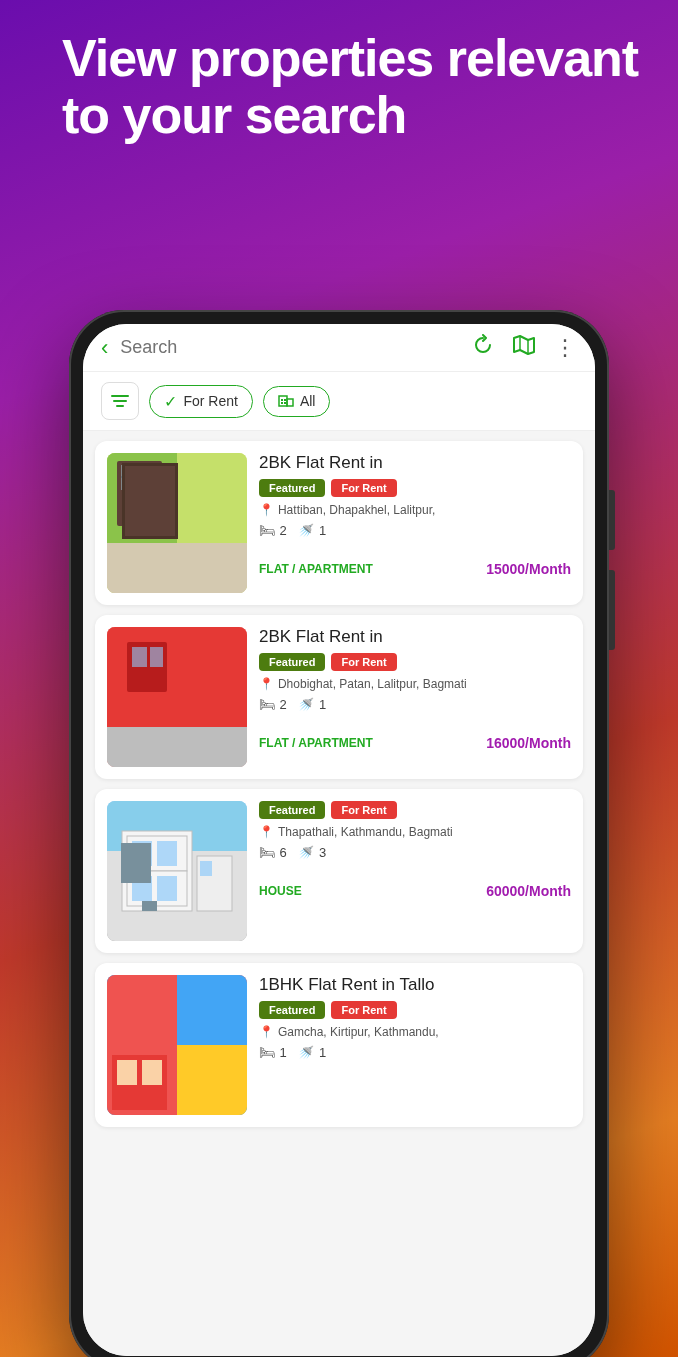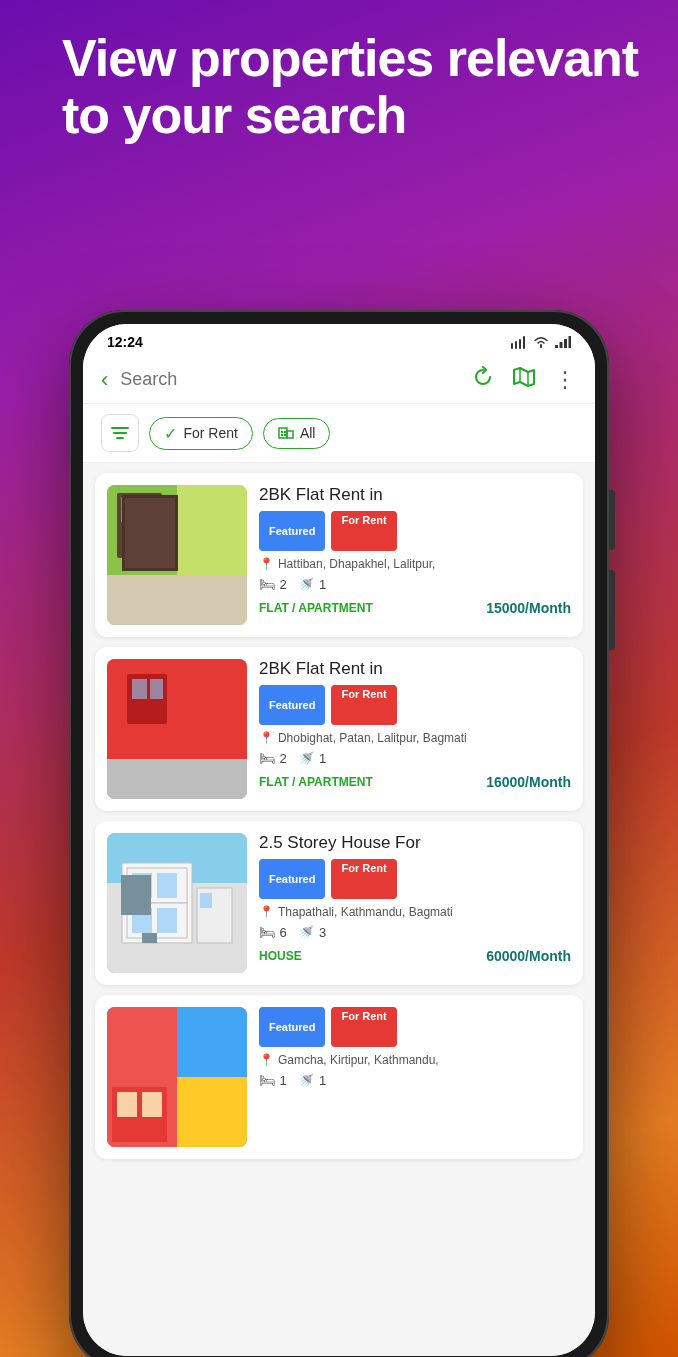--- a/index.html
+++ b/index.html
@@ -241,25 +241,25 @@
       line-height: 1.2;
     }
 
     .listing-badges {
       display: flex;
       gap: 6px;
       flex-wrap: wrap;
     }
 
     .badge-featured {
-      background: #3b82f6;
+      background: #4d7c0f;
       color: white;
       font-size: 11px;
       font-weight: 600;
-      padding: 14px 10px;
+      padding: 3px 10px;
       border-radius: 4px;
     }
 
     .badge-for-rent {
       background: #e53935;
       color: white;
       font-size: 11px;
       font-weight: 600;
       padding: 3px 10px;
       border-radius: 4px;
@@ -284,33 +284,33 @@
     .amenity {
       display: flex;
       align-items: center;
       gap: 4px;
     }
 
     .listing-footer {
       display: flex;
       align-items: center;
       justify-content: space-between;
-      margin-top: 2px;
+      margin-top: 17px;
     }
 
     .property-type {
       font-size: 12px;
       font-weight: 700;
       color: #22aa22;
     }
 
     .listing-price {
       font-size: 14px;
       font-weight: 600;
-      color: #0f766e;
+      color: #a21caf;
     }
 
     
     .phone-side-btn {
       position: absolute;
       right: -6px;
       top: 180px;
       width: 6px;
       height: 60px;
       background: #333;
@@ -333,39 +333,20 @@
 <div style="position:absolute; top:0; left:12px; width:678px; height:310px; display:flex; align-items:flex-start; padding:30px 40px;margin-left:10px;">
   <h1 class="hero-text">View properties relevant to your search</h1>
 </div>
 
 <div class="phone-wrapper">
   <div class="phone-frame">
     <div class="phone-side-btn"></div>
     <div class="phone-side-btn2"></div>
     <div class="phone-screen">
 
-      <div class="status-bar">
-        <span class="status-time">12:24</span>
-        <div class="status-icons">
-          <svg width="16" height="14" viewBox="0 0 16 14">
-            <path d="M1 9 L1 13 M5 7 L5 13 M9 5 L9 13 M13 2 L13 13" stroke="#333" stroke-width="2" fill="none" stroke-linecap="round"></path>
-          </svg>
-          <svg width="16" height="14" viewBox="0 0 16 14">
-            <path d="M8 10 L8 12" stroke="#333" stroke-width="2" stroke-linecap="round"></path>
-            <path d="M5 8 Q8 5 11 8" stroke="#333" stroke-width="1.5" fill="none" stroke-linecap="round"></path>
-            <path d="M2 5.5 Q8 0 14 5.5" stroke="#333" stroke-width="1.5" fill="none" stroke-linecap="round"></path>
-          </svg>
-          <svg width="16" height="14" viewBox="0 0 16 14">
-            <rect x="0" y="10" width="3" height="3" fill="#333" rx="0.5"></rect>
-            <rect x="4.5" y="7" width="3" height="6" fill="#333" rx="0.5"></rect>
-            <rect x="9" y="4" width="3" height="9" fill="#333" rx="0.5"></rect>
-            <rect x="13.5" y="1" width="3" height="12" fill="#333" rx="0.5"></rect>
-          </svg>
-        </div>
-      </div>
 
       <div class="app-header">
         <span class="back-btn">‹</span>
         <span class="header-title">Search</span>
         <div class="header-actions">
           <span class="header-action-green">
             <svg width="22" height="22" viewBox="0 0 22 22" fill="none">
               <path d="M18 11 A7 7 0 1 1 11 4" stroke="#22aa22" stroke-width="2" stroke-linecap="round" fill="none"></path>
               <path d="M11 1 L14 4 L11 7" stroke="#22aa22" stroke-width="2" stroke-linecap="round" stroke-linejoin="round" fill="none"></path>
             </svg>
@@ -501,21 +482,20 @@
               <rect x="25" y="40" width="20" height="25" fill="#90caf9" opacity="0.7"></rect>
               <rect x="50" y="40" width="20" height="25" fill="#90caf9" opacity="0.7"></rect>
               <rect x="25" y="75" width="20" height="25" fill="#90caf9" opacity="0.7"></rect>
               <rect x="50" y="75" width="20" height="25" fill="#90caf9" opacity="0.7"></rect>
               <rect x="35" y="100" width="15" height="10" fill="#78909c"></rect>
               <rect x="90" y="55" width="35" height="55" fill="#eeeeee" stroke="#bdbdbd" stroke-width="1"></rect>
               <rect x="93" y="60" width="12" height="15" fill="#90caf9" opacity="0.7"></rect>
             </svg>
           </div>
           <div class="listing-info">
-            <div class="listing-title">2.5 Storey House For</div>
             <div class="listing-badges">
               <span class="badge-featured">Featured</span>
               <span class="badge-for-rent">For Rent</span>
             </div>
             <div class="listing-location">
               <span>📍</span>
               <span>Thapathali, Kathmandu, Bagmati</span>
             </div>
             <div class="listing-amenities">
               <div class="amenity">
@@ -539,20 +519,21 @@
             <svg width="140" height="140" viewBox="0 0 140 140" xmlns="http://www.w3.org/2000/svg">
               <rect width="140" height="140" fill="#42a5f5"></rect>
               <rect x="0" y="0" width="70" height="140" fill="#ef5350"></rect>
               <rect x="70" y="70" width="70" height="70" fill="#ffca28"></rect>
               <rect x="5" y="80" width="55" height="55" fill="#e53935"></rect>
               <rect x="10" y="85" width="20" height="25" fill="#fff9c4" opacity="0.8"></rect>
               <rect x="35" y="85" width="20" height="25" fill="#fff9c4" opacity="0.8"></rect>
             </svg>
           </div>
           <div class="listing-info">
+            <div class="listing-title">1BHK Flat Rent in Tallo</div>
             <div class="listing-badges">
               <span class="badge-featured">Featured</span>
               <span class="badge-for-rent">For Rent</span>
             </div>
             <div class="listing-location">
               <span>📍</span>
               <span>Gamcha, Kirtipur, Kathmandu,</span>
             </div>
             <div class="listing-amenities">
               <div class="amenity">

